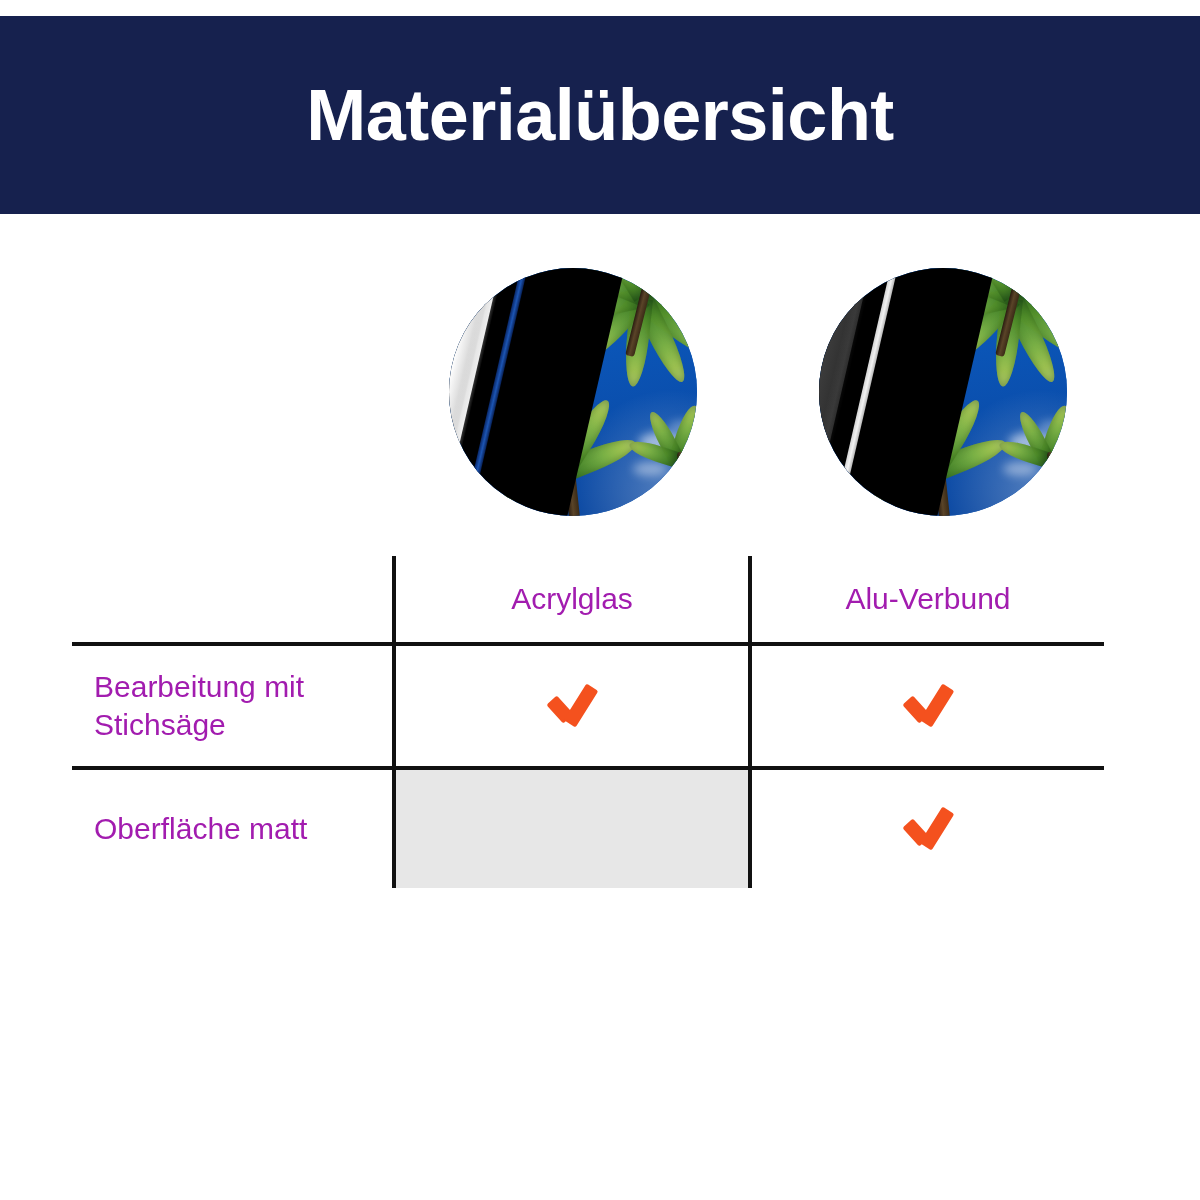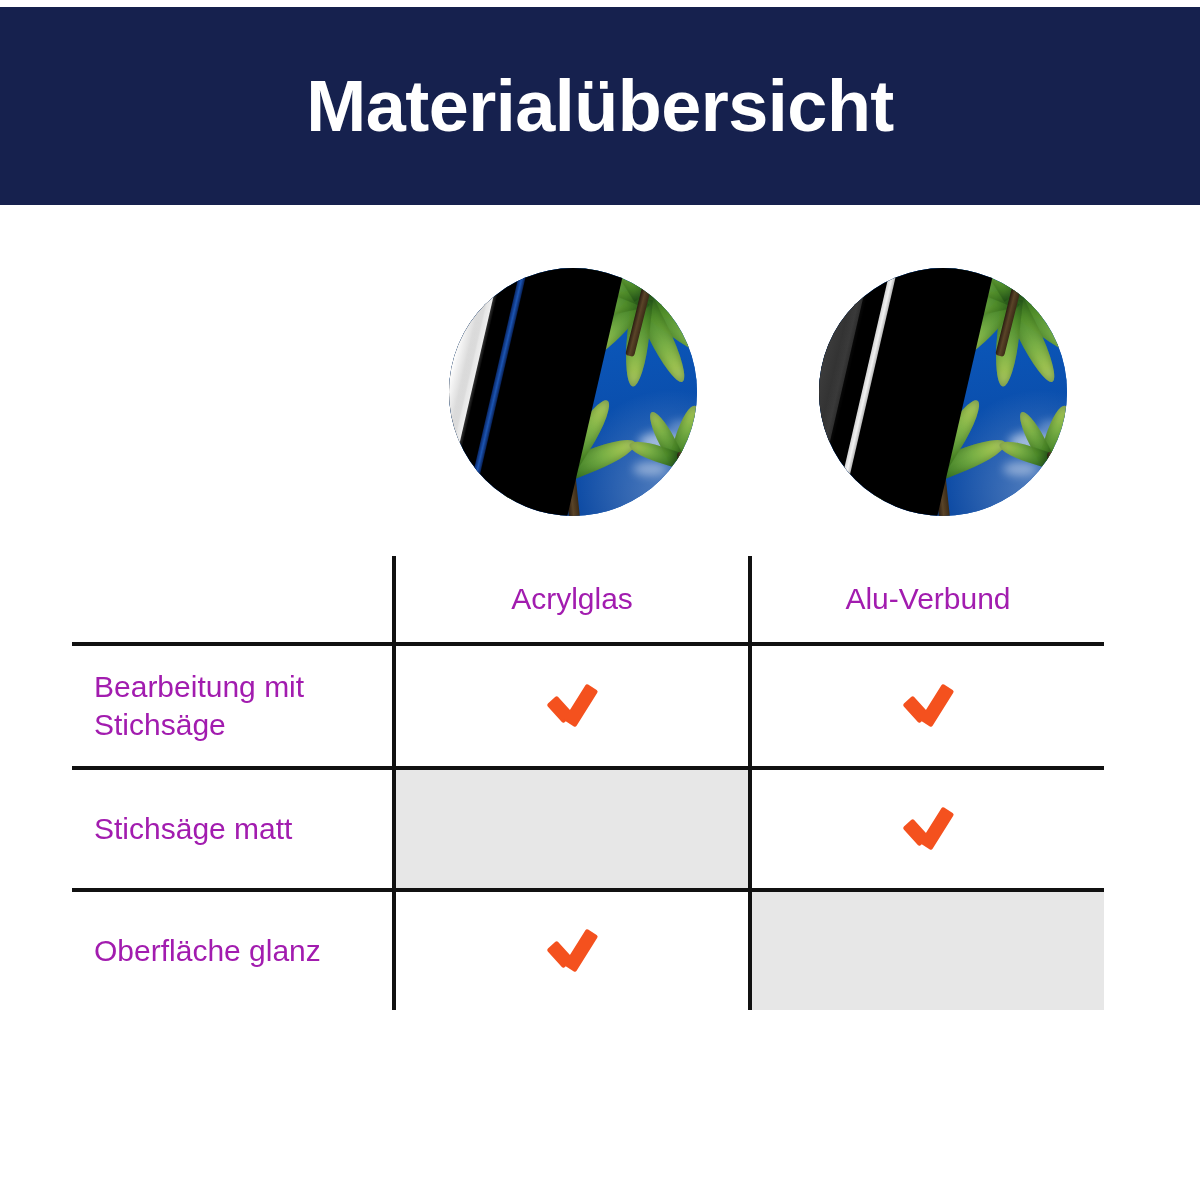--- a/index.html
+++ b/index.html
@@ -19,21 +19,21 @@
     position: relative;
     width: 1200px;
     height: 1200px;
     background: #ffffff;
   }
 
   
   .header-banner {
     position: absolute;
     left: 0;
-    top: 7px;
+    top: 16px;
     width: 1200px;
     height: 198px;
     background: #16214e;
     display: flex;
     align-items: center;
     justify-content: center;
   }
   .header-title {
     color: #ffffff;
     font-family: "Liberation Sans", sans-serif;
@@ -389,35 +389,26 @@
           <td class="cell-value">
             <span class="check-mark" style="--check-color: #f4511e;"></span>
           </td>
           <td class="cell-value">
             <span class="check-mark" style="--check-color: #f4511e;"></span>
           </td>
         </tr>
 
         <tr class="body-row row-2">
           <td class="cell-label">
-            <span>Stichsäge matt</span>
+            <span>Oberfläche matt</span>
           </td>
           <td class="cell-value is-filled" style="background: rgb(231, 231, 231);"></td>
           <td class="cell-value">
             <span class="check-mark" style="--check-color: #f4511e;"></span>
           </td>
         </tr>
 
-        <tr class="body-row row-3">
-          <td class="cell-label">
-            <span>Oberfläche glanz</span>
-          </td>
-          <td class="cell-value">
-            <span class="check-mark" style="--check-color: #f4511e;"></span>
-          </td>
-          <td class="cell-value is-filled" style="background: rgb(231, 231, 231);"></td>
-        </tr>
 
       </tbody>
     </table>
   </div>
 
 </div>
 
 </body></html>

